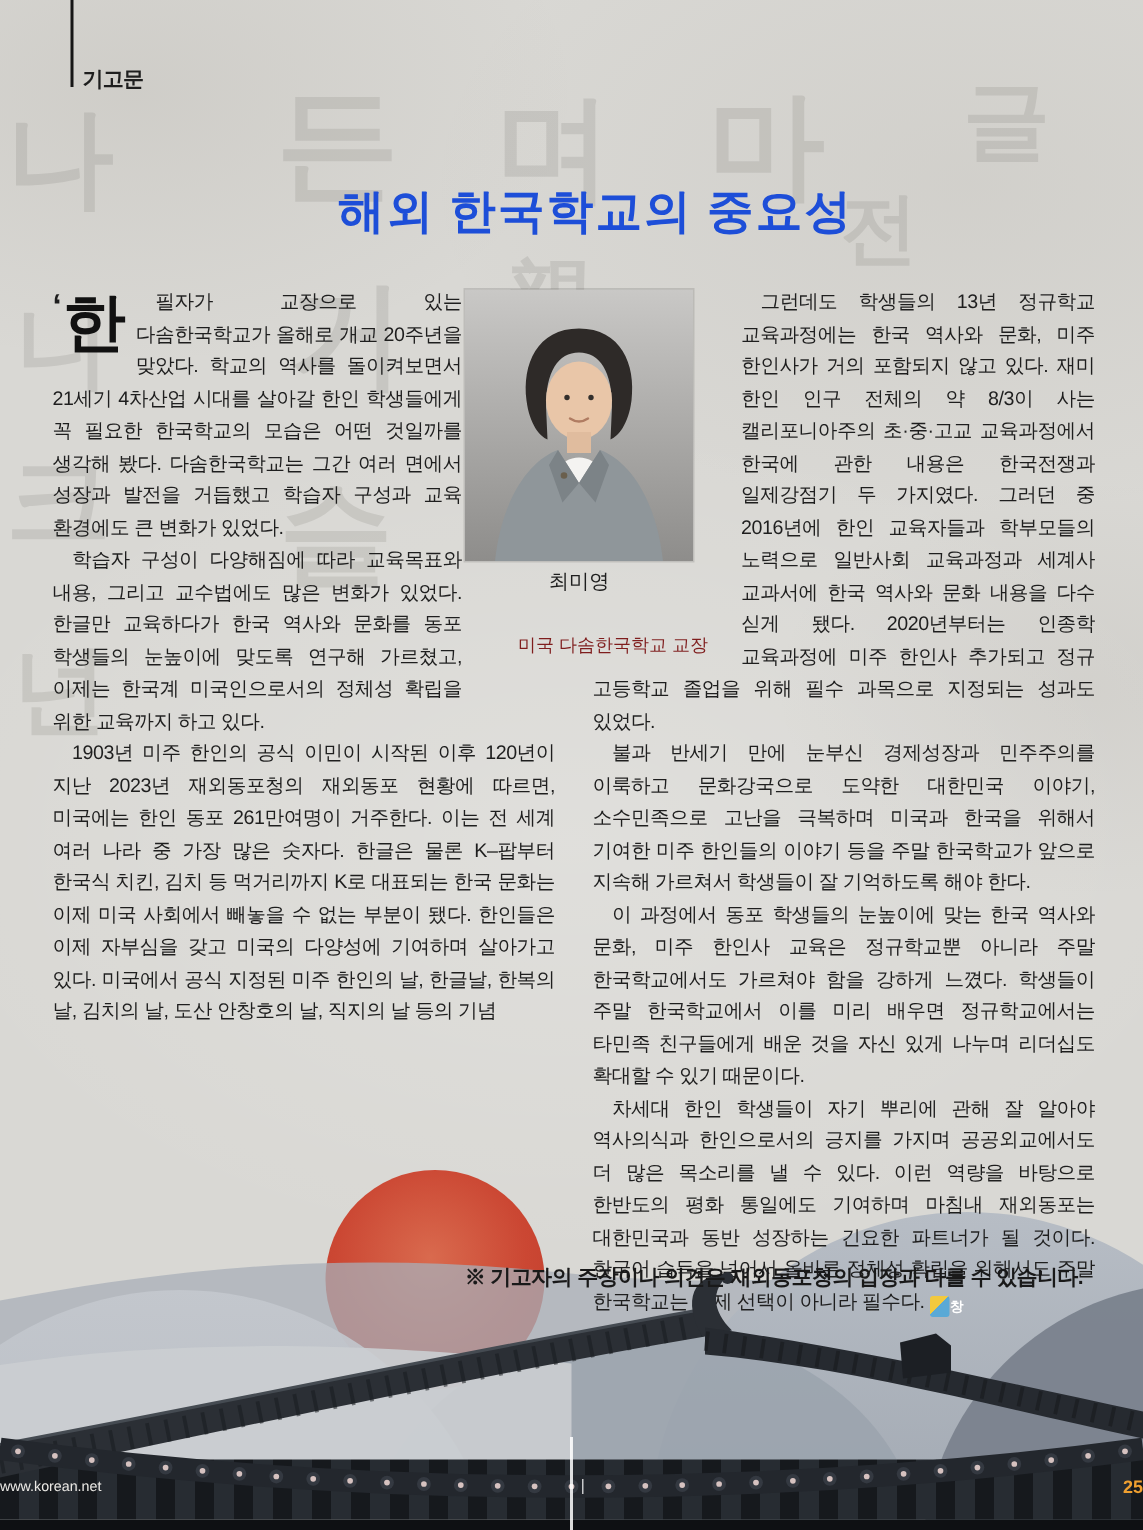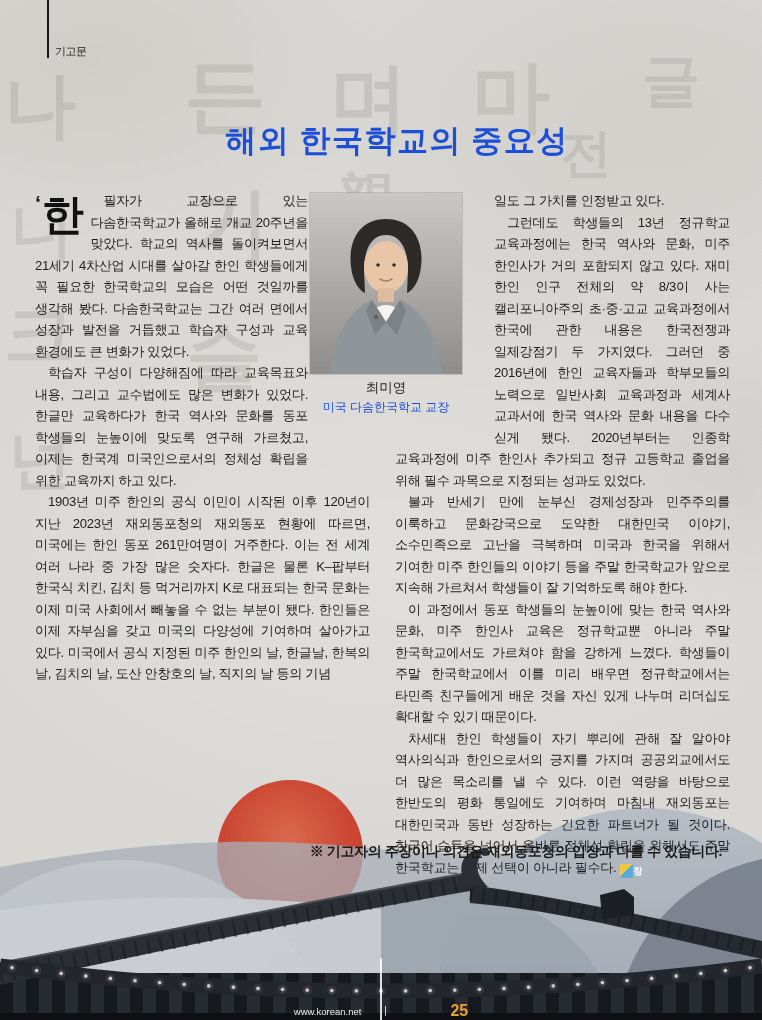--- a/index.html
+++ b/index.html
@@ -10,32 +10,32 @@
           radial-gradient(420px 260px at 12% 6%, rgba(120,112,100,.10), transparent 70%),
           radial-gradient(520px 320px at 85% 12%, rgba(120,112,100,.08), transparent 70%),
           radial-gradient(600px 380px at 50% 55%, rgba(255,255,255,.18), transparent 75%),
           radial-gradient(300px 200px at 95% 45%, rgba(110,100,90,.07), transparent 70%);}
   
   .ghosts{position:absolute;inset:0;z-index:0;pointer-events:none;}
   .ghosts span{position:absolute;font-family:"Liberation Serif",serif;font-weight:700;
         color:#55534d;opacity:.13;line-height:1;}
   
   .kicker-line{position:absolute;left:47px;top:0;width:2px;height:58px;background:#161616;}
-  .kicker{position:absolute;left:55px;top:44px;font-size:11px;font-weight:400;letter-spacing:-.5px;}
+  .kicker{position:absolute;left:55px;top:44px;font-size:14px;font-weight:700;letter-spacing:-.5px;}
   
   .title{position:absolute;left:16px;top:120px;width:762px;margin:0;text-align:center;
         font-family:"Liberation Serif",serif;font-size:31px;font-weight:800;letter-spacing:1.5px;color:#1d4ed8;}
   
   .photo{position:absolute;left:310px;top:193px;width:152px;height:181px;margin:0;z-index:3;
         box-shadow:0 0 0 1px rgba(0,0,0,.12);}
   .photo svg{display:block;width:100%;height:100%;}
   .cap-name{position:absolute;left:300px;top:379px;width:172px;text-align:center;
         font-size:13.5px;font-weight:400;z-index:3;}
-  .cap-role{position:absolute;left:300px;top:399px;width:172px;text-align:center;
-        font-size:12px;color:#1d4ed8;z-index:3;}
+  .cap-role{position:absolute;left:300px;top:422px;width:172px;text-align:right;
+        font-size:12px;color:#7f1d1d;z-index:3;}
   
   .cols{position:absolute;left:35px;top:190px;width:695px;display:flex;gap:25px;z-index:2;}
   .col{width:335px;font-size:13.1px;line-height:21.5px;letter-spacing:-.3px;
         text-align:justify;word-break:keep-all;word-wrap:break-word;}
   .col p{margin:0;text-indent:13px;}
   .col p.noindent{text-indent:0;}
   .spacer-r{float:right;width:62px;height:278px;}
   .spacer-l{float:left;width:99px;height:255px;}
   .dropwrap{float:left;padding:3px 7px 0 0;}
   .dq{font-size:22px;font-weight:800;vertical-align:18px;margin-right:1px;}
@@ -49,24 +49,24 @@
   
   .sun{position:absolute;left:217px;top:780px;width:146px;height:146px;border-radius:50%;z-index:0;
         background:radial-gradient(circle at 48% 40%, #d96a4e 0%, #cb4733 55%, #bd3b2a 100%);
         filter:blur(.4px);}
   .mountains{position:absolute;left:0;bottom:0;width:762px;height:245px;z-index:1;}
   .rafters{position:absolute;left:0;bottom:7px;width:762px;height:40px;z-index:2;
         background:repeating-linear-gradient(90deg,#16191d 0 13px,#272c32 13px 26px);}
   .roof-base{position:absolute;left:0;bottom:0;width:762px;height:7px;background:#0e1013;z-index:2;}
   .roof{position:absolute;left:0;bottom:0;width:762px;height:175px;z-index:3;}
   .gutter{position:absolute;left:380px;bottom:0;width:2px;height:62px;background:rgba(255,255,255,.85);z-index:4;}
-  .footer{position:absolute;left:0;bottom:0;width:762px;z-index:5;display:flex;
-        justify-content:center;align-items:center;gap:24px;font-size:9.5px;color:#eceae6;}
+  .footer{position:absolute;left:0;bottom:22px;width:762px;z-index:5;display:flex;
+        justify-content:space-between;align-items:center;gap:24px;font-size:9.5px;color:#eceae6;}
   .fdiv{width:1px;height:10px;background:rgba(255,255,255,.75);}
-  .fpage{color:#f0a030;font-weight:700;font-size:16px;padding-left:40px;}
+  .fpage{color:#f0a030;font-weight:700;font-size:12px;padding-left:40px;}
 </style>
 </head>
 <body>
 
 <div class="page">
 
   <div class="ghosts">
       <span style="left: 4px; top: 70px; font-size: 72px;">나</span>
       <span style="left: 10px; top: 198px; font-size: 64px;">니</span>
       <span style="left: 4px; top: 300px; font-size: 70px;">크</span>
@@ -114,21 +114,20 @@
   <div class="cols">
     <div class="col">
       <div class="spacer-r"></div>
       <p class="noindent"><span class="dropwrap"><span class="dq">‘</span><span class="dc">한</span></span></p>
       <p>필자가 교장으로 있는 다솜한국학교가 올해로 개교 20주년을 맞았다. 학교의 역사를 돌이켜보면서 21세기 4차산업 시대를 살아갈 한인 학생들에게 꼭 필요한 한국학교의 모습은 어떤 것일까를 생각해 봤다. 다솜한국학교는 그간 여러 면에서 성장과 발전을 거듭했고 학습자 구성과 교육 환경에도 큰 변화가 있었다.</p>
       <p>학습자 구성이 다양해짐에 따라 교육목표와 내용, 그리고 교수법에도 많은 변화가 있었다. 한글만 교육하다가 한국 역사와 문화를 동포 학생들의 눈높이에 맞도록 연구해 가르쳤고, 이제는 한국계 미국인으로서의 정체성 확립을 위한 교육까지 하고 있다.</p>
       <p>1903년 미주 한인의 공식 이민이 시작된 이후 120년이 지난 2023년 재외동포청의 재외동포 현황에 따르면, 미국에는 한인 동포 261만여명이 거주한다. 이는 전 세계 여러 나라 중 가장 많은 숫자다. 한글은 물론 K–팝부터 한국식 치킨, 김치 등 먹거리까지 K로 대표되는 한국 문화는 이제 미국 사회에서 빼놓을 수 없는 부분이 됐다. 한인들은 이제 자부심을 갖고 미국의 다양성에 기여하며 살아가고 있다. 미국에서 공식 지정된 미주 한인의 날, 한글날, 한복의 날, 김치의 날, 도산 안창호의 날, 직지의 날 등의 기념</p>
     </div>
     <div class="col">
       <div class="spacer-l"></div>
-      <p class="noindent">일도 그 가치를 인정받고 있다.</p>
       <p>그런데도 학생들의 13년 정규학교 교육과정에는 한국 역사와 문화, 미주 한인사가 거의 포함되지 않고 있다. 재미 한인 인구 전체의 약 8/3이 사는 캘리포니아주의 초·중·고교 교육과정에서 한국에 관한 내용은 한국전쟁과 일제강점기 두 가지였다. 그러던 중 2016년에 한인 교육자들과 학부모들의 노력으로 일반사회 교육과정과 세계사 교과서에 한국 역사와 문화 내용을 다수 싣게 됐다. 2020년부터는 인종학 교육과정에 미주 한인사 추가되고 정규 고등학교 졸업을 위해 필수 과목으로 지정되는 성과도 있었다.</p>
       <p>불과 반세기 만에 눈부신 경제성장과 민주주의를 이룩하고 문화강국으로 도약한 대한민국 이야기, 소수민족으로 고난을 극복하며 미국과 한국을 위해서 기여한 미주 한인들의 이야기 등을 주말 한국학교가 앞으로 지속해 가르쳐서 학생들이 잘 기억하도록 해야 한다.</p>
       <p>이 과정에서 동포 학생들의 눈높이에 맞는 한국 역사와 문화, 미주 한인사 교육은 정규학교뿐 아니라 주말 한국학교에서도 가르쳐야 함을 강하게 느꼈다. 학생들이 주말 한국학교에서 이를 미리 배우면 정규학교에서는 타민족 친구들에게 배운 것을 자신 있게 나누며 리더십도 확대할 수 있기 때문이다.</p>
       <p><span>차세대 한인 학생들이 자기 뿌리에 관해 잘 알아야 역사의식과 한인으로서의 긍지를 가지며 공공외교에서도 더 많은 목소리를 낼 수 있다. 이런 역량을 바탕으로 한반도의 평화 통일에도 기여하며 마침내 재외동포는 대한민국과 동반 성장하는 긴요한 파트너가 될 것이다. 한국어 습득을 넘어서 올바른 정체성 확립을 위해서도 주말 한국학교는 이제 선택이 아니라 필수다.</span><span class="endmark">창</span></p>
     </div>
   </div>
 
   <div class="disclaimer">※ 기고자의 주장이나 의견은 재외동포청의 입장과 다를 수 있습니다.</div>
 
   <div class="sun"></div>

